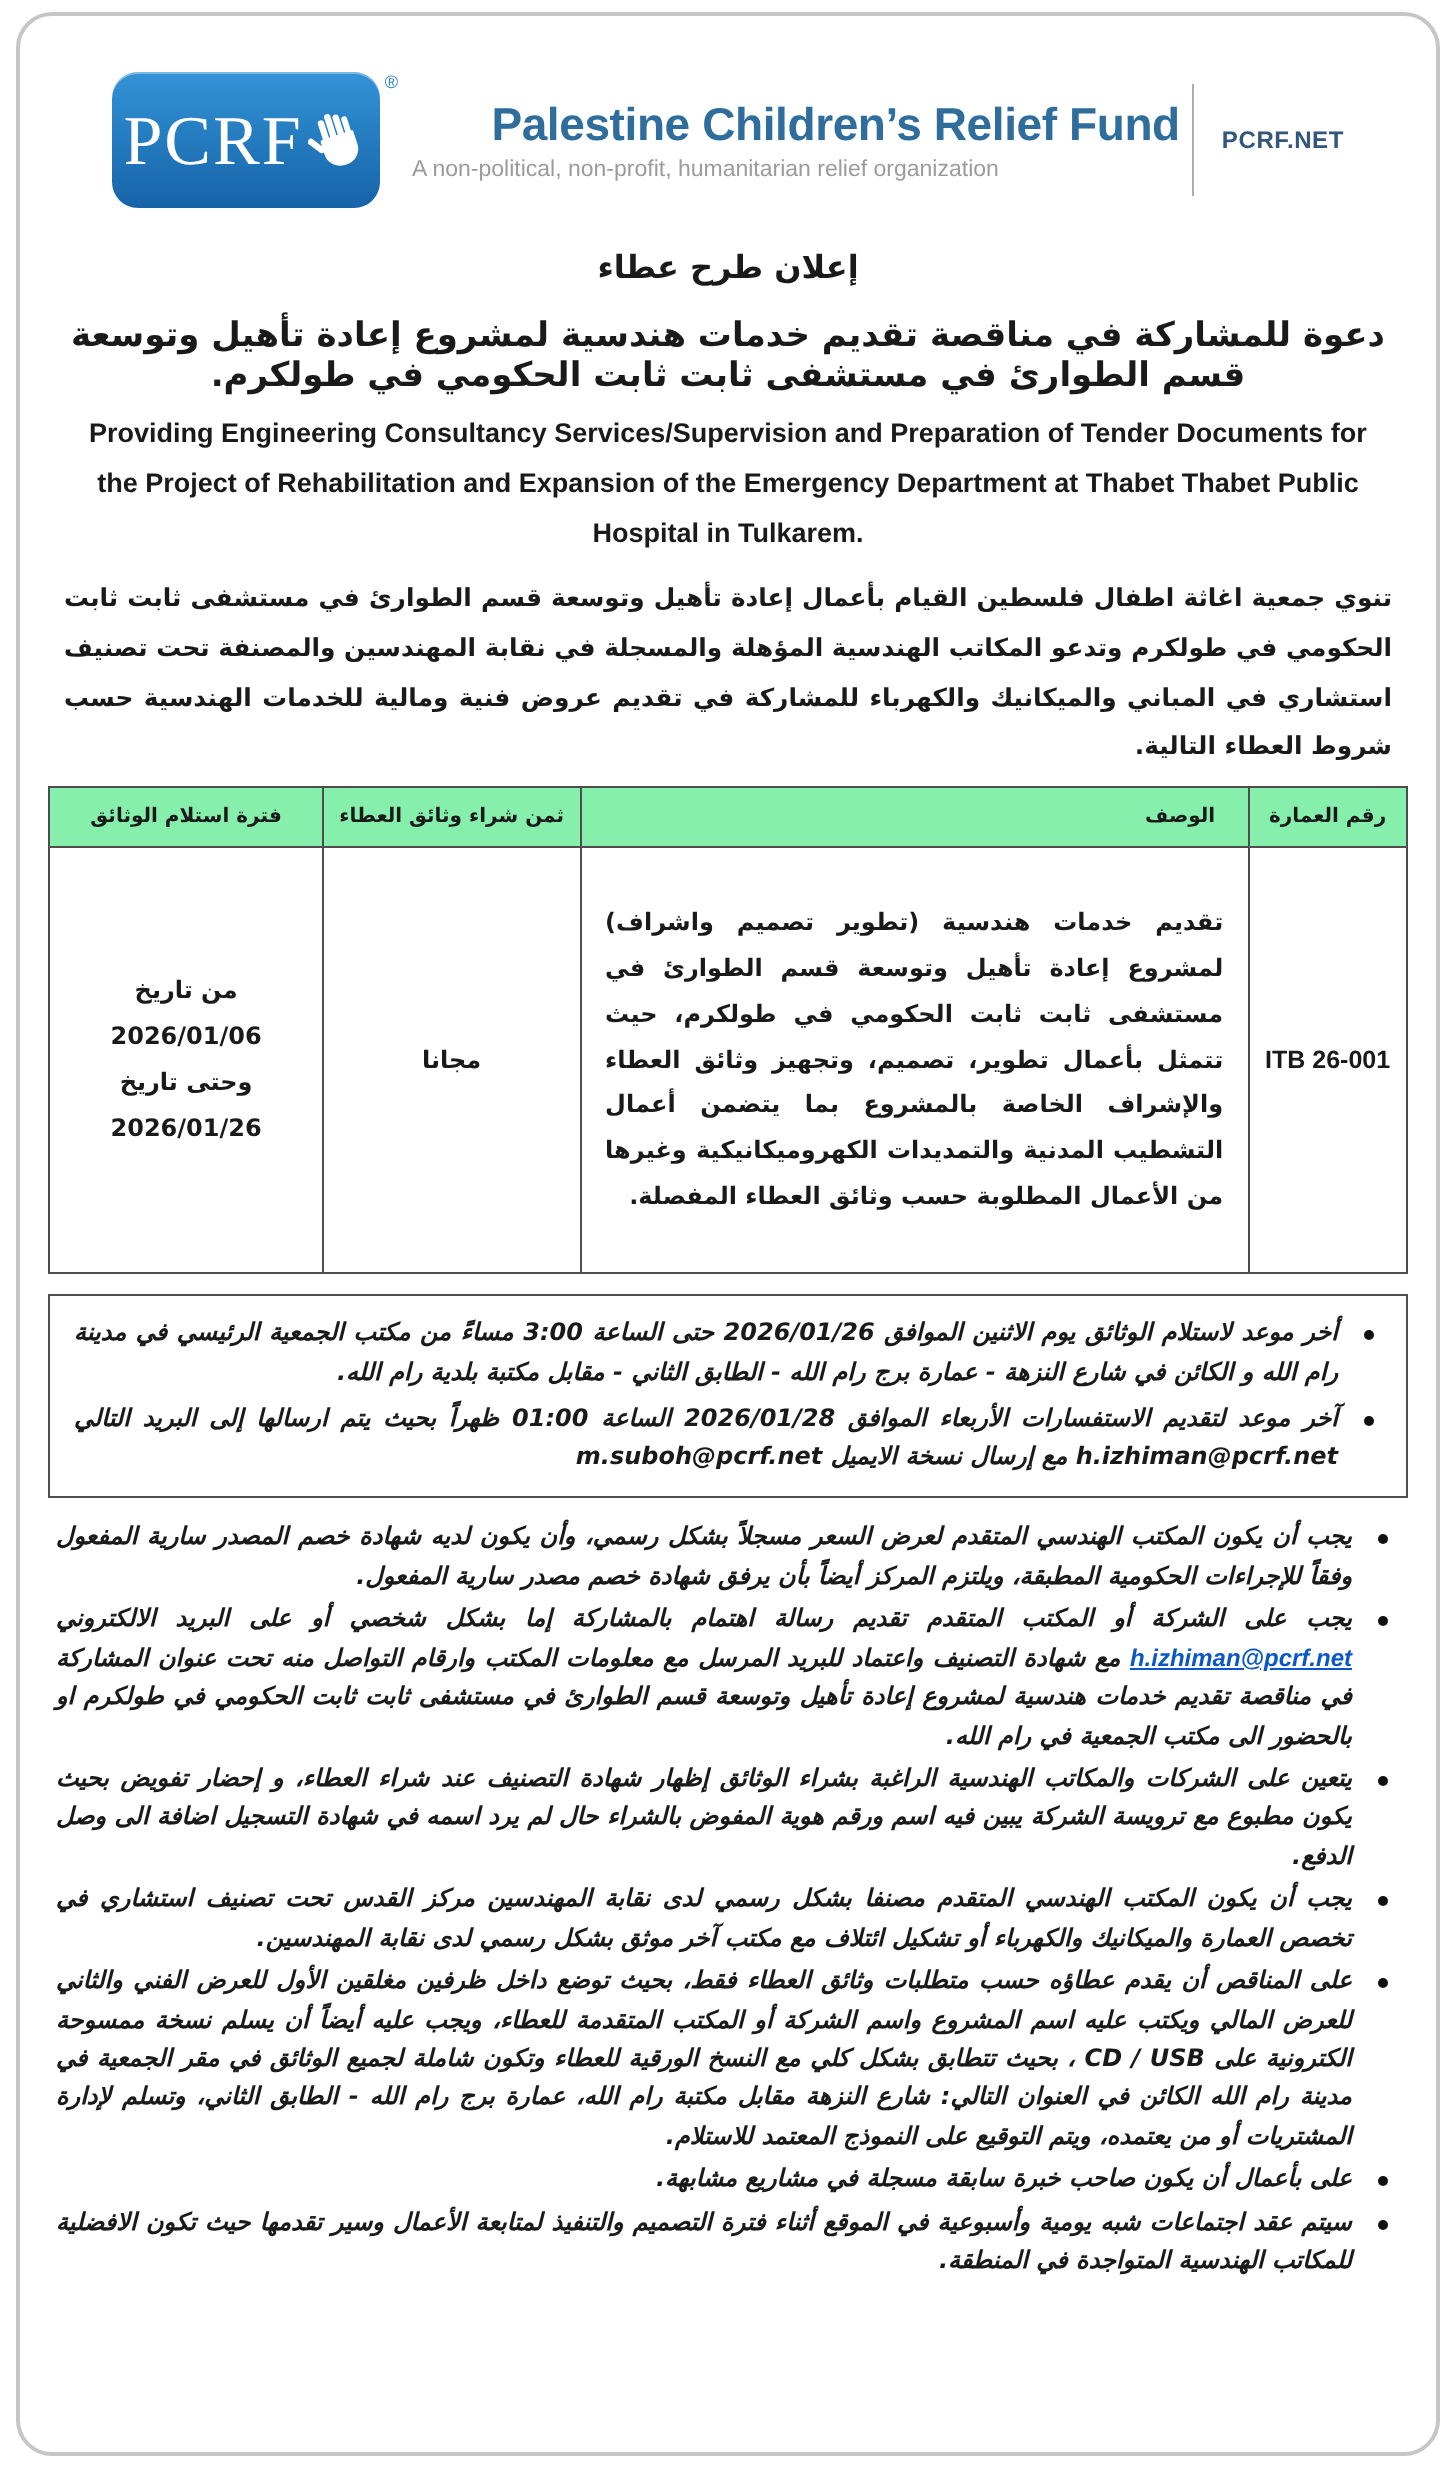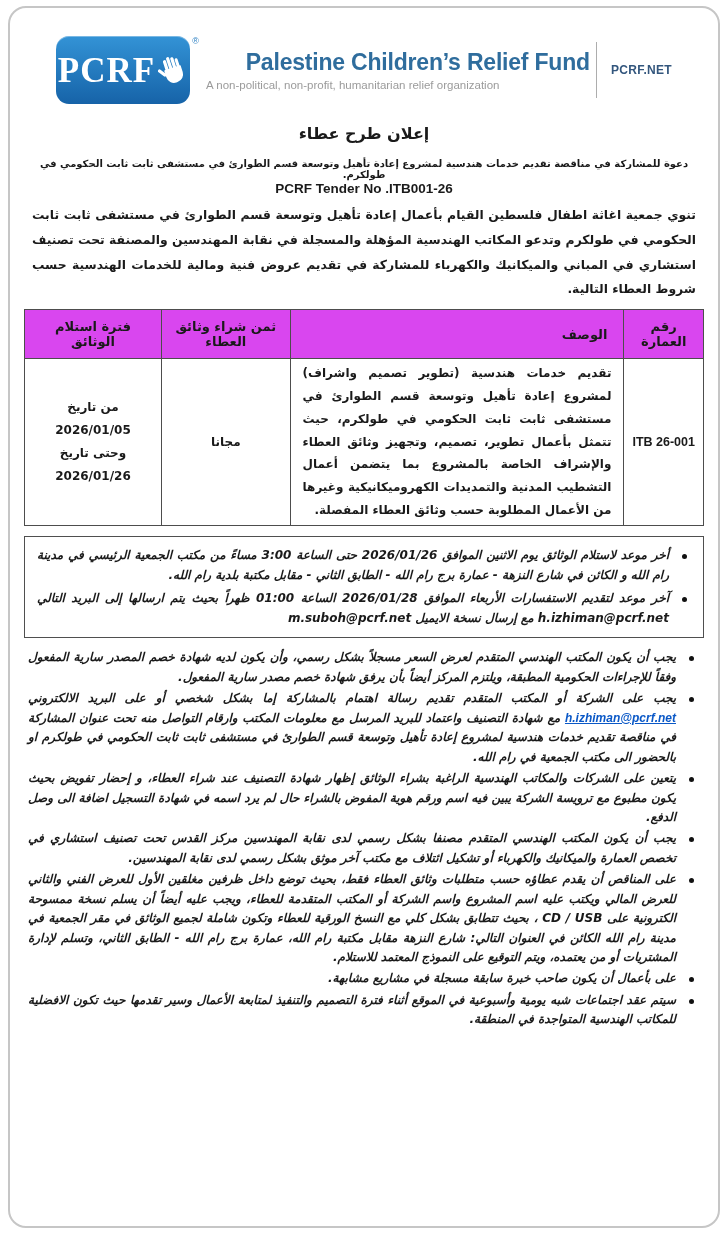--- a/index.html
+++ b/index.html
@@ -22,43 +22,43 @@
   
   .header { display: flex; align-items: center; padding: 6px 10px 0 6px; height: 86px; direction: ltr; }
   .logo {
     width: 134px; height: 68px; flex: none;
     background: linear-gradient(#3393d6, #1663a8);
     border-radius: 13px;
     display: flex; align-items: center; justify-content: center;
     color: #fff; position: relative; margin: 0 16px 0 26px;
     box-shadow: inset 0 1px 0 rgba(255,255,255,.35);
   }
-  .logo-text { font-family: "Liberation Serif", serif; font-weight: bold; font-size: 35px; letter-spacing: 1px; line-height: 1; }
+  .logo-text { font-family: "Liberation Serif", serif; font-weight: normal; font-size: 35px; letter-spacing: 1px; line-height: 1; }
   .hand-icon { width: 30px; height: 32px; margin-left: 3px; }
   .reg-mark { position: absolute; top: 0px; right: -9px; color: #2b7fc2; font-size: 9px; font-family: "Liberation Sans", sans-serif; }
   .brand { flex: 1; font-family: "Liberation Sans", sans-serif; }
   .brand-title { color: #2f6d9d; font-size: 23px; font-weight: 600; letter-spacing: -0.2px; text-align: right; }
   .brand-tag { color: #9b9b9b; font-size: 11.5px; margin-top: 3px; }
   .header-divider { width: 1px; height: 56px; background: #adadad; margin: 0 14px 0 6px; flex: none; }
   .site-label { color: #33567d; font-weight: bold; font-size: 12px; font-family: "Liberation Sans", sans-serif; padding-right: 22px; letter-spacing: .3px; }
   
   .doc-title { text-align: center; direction: rtl; font-weight: bold; font-size: 16px; margin-top: 14px; }
-  .sub-ar { text-align: center; direction: rtl; font-weight: bold; font-size: 10px; margin-top: 15px; }
+  .sub-ar { text-align: center; direction: rtl; font-weight: bold; font-size: 17px; margin-top: 15px; }
   .sub-en { text-align: center; font-family: "Liberation Sans", sans-serif; font-weight: 600; font-size: 13.5px; line-height: 1.85; margin-top: 7px; padding: 0 20px; }
   .tender-no { text-align: center; font-family: "Liberation Sans", sans-serif; font-weight: 600; font-size: 13.5px; margin-top: 1px; }
   .intro { direction: rtl; text-align: justify; font-weight: bold; font-size: 12.4px; line-height: 2.0; margin-top: 7px; padding: 0 8px; }
   
   table.tender-table { direction: rtl; width: 100%; border-collapse: collapse; margin-top: 7px; }
   .tender-table th, .tender-table td { border: 1px solid #4d4d4d; }
-  .tender-table thead th { background: #d946ef; font-weight: bold; font-size: 13px; padding: 9px 6px; text-align: center; }
+  .tender-table thead th { background: #86efac; font-weight: bold; font-size: 10px; padding: 9px 6px; text-align: center; }
   .tender-table thead th.desc-h { text-align: right; padding-right: 16px; }
   .tender-table td { font-weight: bold; font-size: 12px; vertical-align: middle; }
   td.cell-id, td.cell-price, td.cell-period { text-align: center; padding: 4px; }
   td.cell-id { font-family: "Liberation Sans", sans-serif; font-size: 12.5px; }
-  td.cell-desc { text-align: justify; padding: 3px 12px; line-height: 1.9; }
+  td.cell-desc { text-align: justify; padding: 26px 12px; line-height: 1.9; }
   .period-line { display: block; line-height: 1.9; }
   
   .deadline-box { border: 1.5px solid #4f4f4f; margin-top: 10px; padding: 9px 8px 9px 12px; }
   .blist { list-style: none; direction: rtl; }
   .blist li { display: flex; gap: 13px; direction: rtl; font-weight: bold; font-size: 12px; line-height: 1.66; text-align: justify; margin-bottom: 3px; font-style: italic; }
   .blist li:last-child { margin-bottom: 0; }
   .dot { width: 5px; height: 5px; border-radius: 50%; background: #111; flex: none; margin-top: 8px; margin-right: 8px; }
   .requirements { margin-top: 10px; padding: 0 2px 0 4px; }
   .requirements li { margin-bottom: 2px; line-height: 1.62; font-size: 12px; }
   .email-link { color: #0a58c7; text-decoration: underline; font-family: "Liberation Sans", sans-serif; unicode-bidi: embed; direction: ltr; }
@@ -86,21 +86,21 @@
     <div class="brand">
       <div class="brand-title">Palestine Children’s Relief Fund</div>
       <div class="brand-tag">A non-political, non-profit, humanitarian relief organization</div>
     </div>
     <div class="header-divider"></div>
     <div class="site-label">PCRF.NET</div>
   </div>
 
   <div class="doc-title">إعلان طرح عطاء</div>
   <div class="sub-ar">دعوة للمشاركة في مناقصة تقديم خدمات هندسية لمشروع إعادة تأهيل وتوسعة قسم الطوارئ في مستشفى ثابت ثابت الحكومي في طولكرم.</div>
-  <div class="tender-no">PCRF Tender No .ITB001-26</div>
+  <div class="sub-en">Providing Engineering Consultancy Services/Supervision and Preparation of Tender Documents for the Project of Rehabilitation and Expansion of the Emergency Department at Thabet Thabet Public Hospital in Tulkarem.</div>
   <div class="intro">تنوي جمعية اغاثة اطفال فلسطين القيام بأعمال إعادة تأهيل وتوسعة قسم الطوارئ في مستشفى ثابت ثابت الحكومي في طولكرم وتدعو المكاتب الهندسية المؤهلة والمسجلة في نقابة المهندسين والمصنفة تحت تصنيف استشاري في المباني والميكانيك والكهرباء للمشاركة في تقديم عروض فنية ومالية للخدمات الهندسية حسب شروط العطاء التالية.</div>
 
   <table class="tender-table">
     <colgroup>
       <col style="width:80px">
         <col style="width:338px">
         <col style="width:130px">
         <col style="width:138px">
     </colgroup>
     <thead>
@@ -110,21 +110,21 @@
         <th>ثمن شراء وثائق العطاء</th>
         <th>فترة استلام الوثائق</th>
       </tr>
     </thead>
     <tbody>
       <tr>
         <td class="cell-id">ITB 26-001</td>
         <td class="cell-desc">تقديم خدمات هندسية (تطوير تصميم واشراف) لمشروع إعادة تأهيل وتوسعة قسم الطوارئ في مستشفى ثابت ثابت الحكومي في طولكرم، حيث تتمثل بأعمال تطوير، تصميم، وتجهيز وثائق العطاء والإشراف الخاصة بالمشروع بما يتضمن أعمال التشطيب المدنية والتمديدات الكهروميكانيكية وغيرها من الأعمال المطلوبة حسب وثائق العطاء المفصلة.</td>
         <td class="cell-price">مجانا</td>
         <td class="cell-period">
-          <span class="period-line">من تاريخ 2026/01/05</span>
+          <span class="period-line">من تاريخ 2026/01/06</span>
           <span class="period-line">وحتى تاريخ 2026/01/26</span>
         </td>
       </tr>
     </tbody>
   </table>
 
   <div class="deadline-box">
     <ul class="blist">
       <li>
           <span class="dot"></span>

